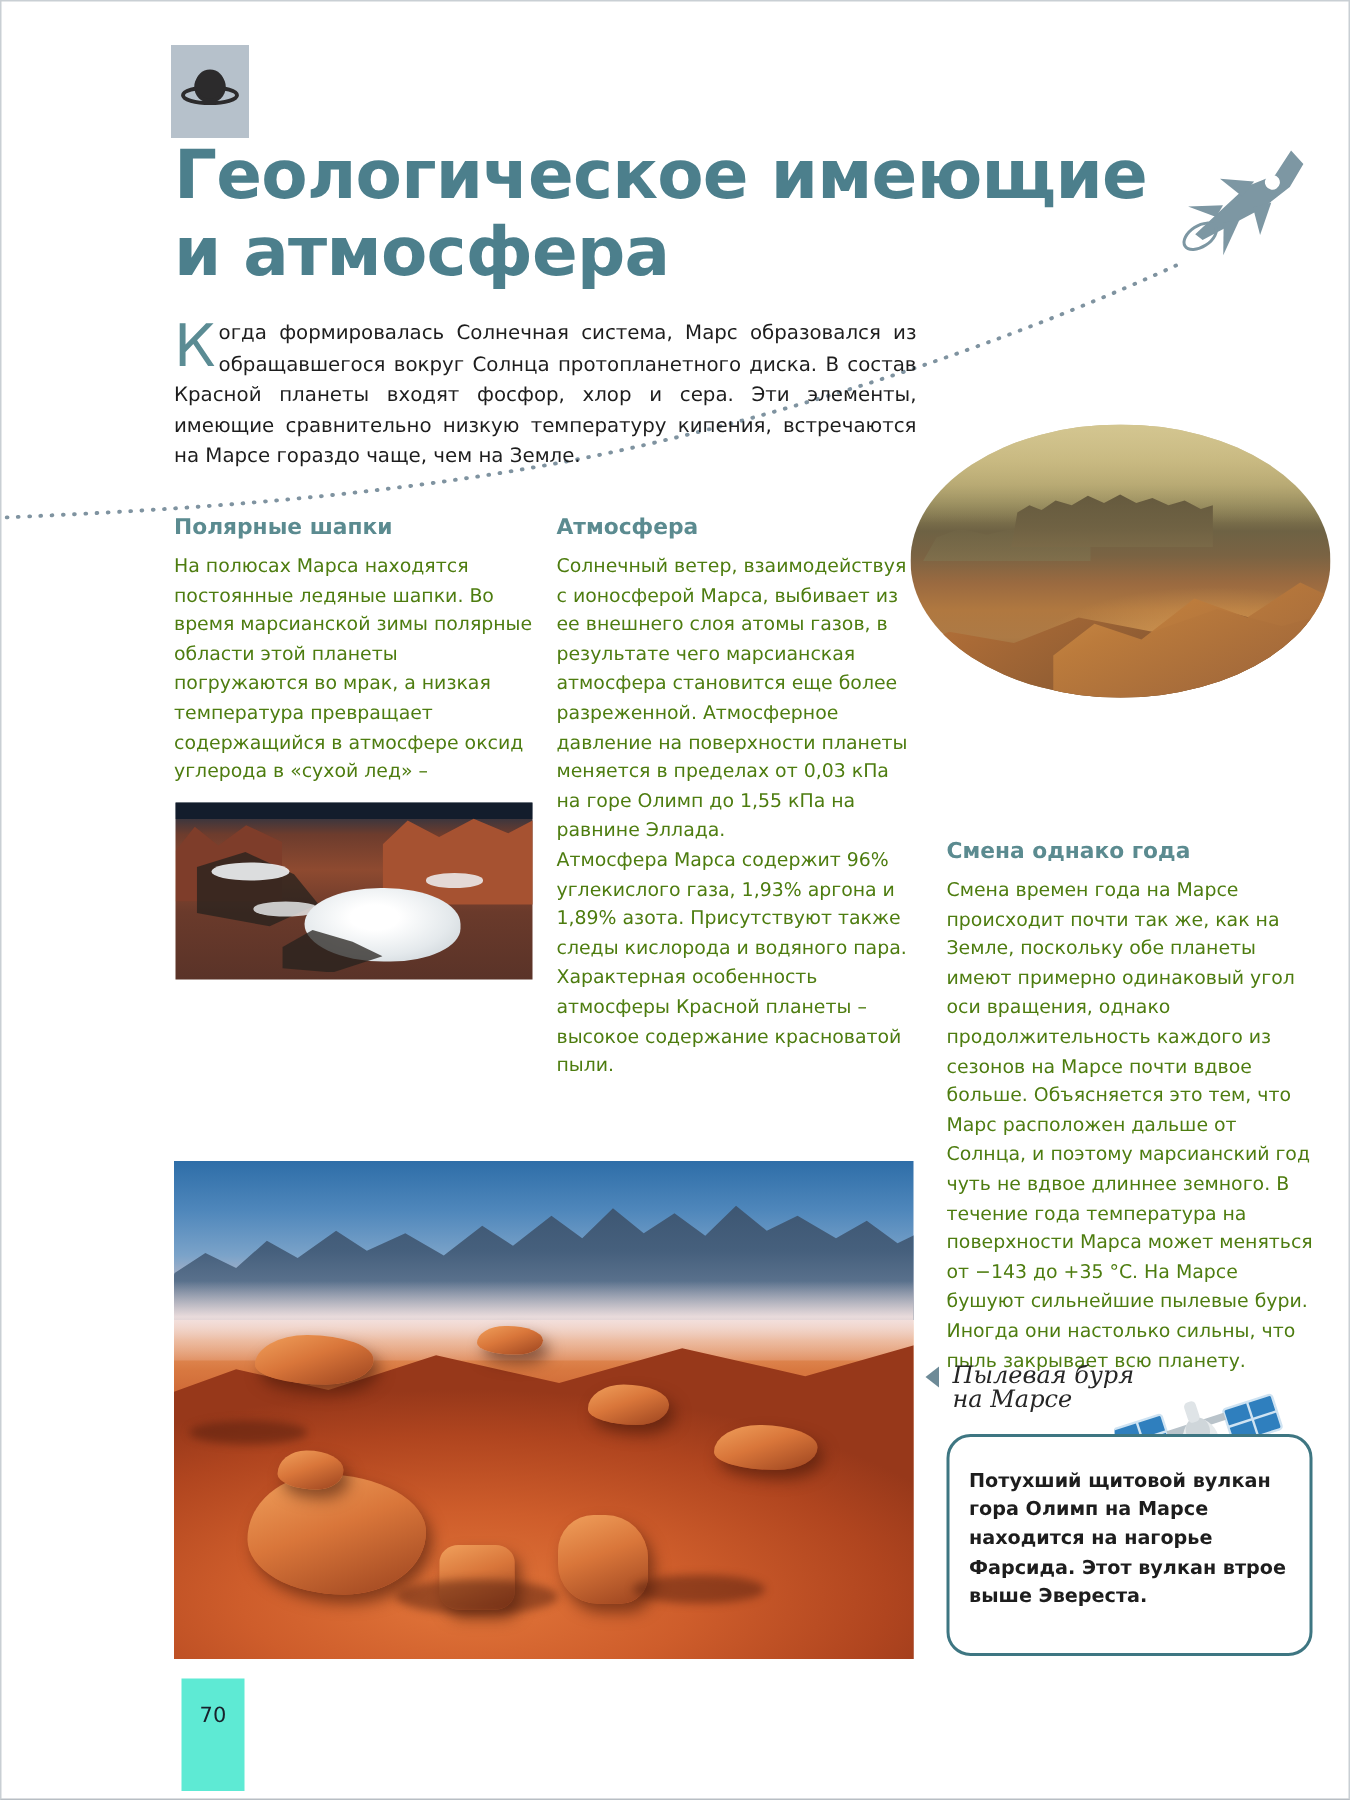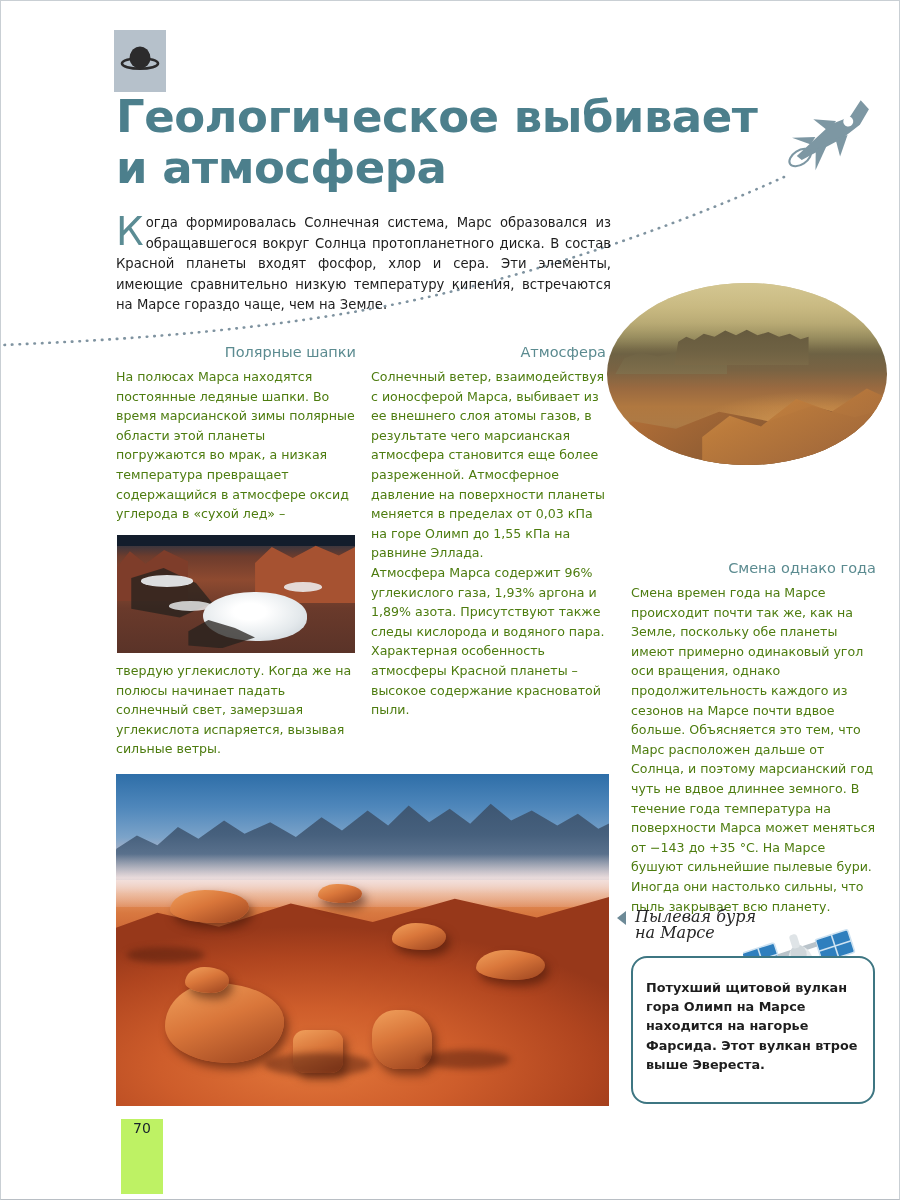--- a/index.html
+++ b/index.html
@@ -63,24 +63,23 @@
 
   
   .col { position: absolute; }
   .col1 { left: 115px; top: 342px; width: 240px; }
   .col2 { left: 370px; top: 342px; width: 235px; }
   .col3 { left: 630px; top: 470px; width: 245px; }
 
   h2.sec {
     color: #5b8b90;
     font-size: 14.5px;
-    font-weight: 400;
+    font-weight: 700;
     line-height: 19px;
     margin-bottom: 5px;
-    text-align: right;
   }
   p.body {
     font-size: 12.6px;
     line-height: 19.6px;
     color: #4d7c0f;
   }
   p.body + h2.sec { margin-top: 17px; }
 
   
   .img { position: absolute; overflow: hidden; }
@@ -248,42 +247,42 @@
     line-height: 19.2px;
     font-weight: 700;
     color: #1d1d1d;
   }
   .satellite { position: absolute; left: 742px; top: 920px; width: 118px; height: 80px; }
 
   
   .pgnum {
     position: absolute; left: 120px; top: 1118px;
     width: 42px; height: 75px;
-    background: #bef264;
+    background: #5eead4;
     color: #18212b;
     font-size: 14px;
     text-align: center;
-    padding-top: 1px;
+    padding-top: 17px;
   }
 </style>
 </head>
 <body>
 
 <div class="page">
 
   <div class="planet-badge">
     <svg width="40" height="36" viewBox="0 0 40 36">
       <ellipse cx="20" cy="15" rx="10.5" ry="10.5" fill="#2c2b2c"></ellipse>
       <ellipse cx="20" cy="20.5" rx="18" ry="5.2" fill="none" stroke="#2c2b2c" stroke-width="2.6"></ellipse>
       <ellipse cx="20" cy="13" rx="9.6" ry="9.6" fill="#2c2b2c"></ellipse>
     </svg>
   </div>
 
   <div class="page-title">
-    <div>Геологическое выбивает</div>
+    <div>Геологическое имеющие</div>
     <div>и атмосфера</div>
   </div>
 
   <svg class="traj">
     <path d="M 783 176 C 700 214, 560 268, 400 302 C 250 333, 90 340, 2 344" fill="none" stroke="#7f93a0" stroke-width="2.6" stroke-linecap="round" stroke-dasharray="0.5 7"></path>
     <g transform="translate(786,140) rotate(-33)">
       <path d="M 0 18 L 46 10 L 66 14 L 84 6 L 86 18 L 70 26 L 48 28 L 2 24 Z" fill="#7d97a3"></path>
       <path d="M 18 16 L 6 0 L 26 12 Z" fill="#7d97a3"></path>
       <path d="M 20 22 L 8 40 L 30 26 Z" fill="#7d97a3"></path>
       <path d="M 40 14 L 34 -4 L 52 10 Z" fill="#7d97a3"></path>
@@ -316,23 +315,20 @@
     <div class="rock" style="left:0;top:8%;width:30%;height:48%;clip-path:polygon(0 40%,18% 12%,40% 34%,66% 10%,100% 30%,100% 100%,0 100%);background:#7e3d2a;"></div>
     <div class="rock" style="left:58%;top:6%;width:44%;height:52%;clip-path:polygon(0 34%,16% 8%,36% 26%,58% 6%,80% 22%,100% 4%,100% 100%,0 100%);background:#a65231;"></div>
     <div class="dark" style="left:6%;top:28%;width:34%;height:42%;clip-path:polygon(0 20%,40% 0,80% 30%,100% 70%,60% 100%,0 82%);"></div>
     <div class="snow" style="left:10%;top:34%;width:22%;height:10%;opacity:.9;"></div>
     <div class="snow" style="left:22%;top:56%;width:18%;height:8%;opacity:.8;"></div>
     <div class="snow" style="left:70%;top:40%;width:16%;height:8%;opacity:.85;"></div>
     <div class="bigsnow"></div>
     <div class="dark" style="left:30%;top:72%;width:28%;height:24%;clip-path:polygon(0 40%,30% 0,70% 28%,100% 62%,50% 100%,0 90%);"></div>
   </div>
 
-  <div class="col" style="left:115px;top:660px;width:240px;">
-    <p class="body">твердую углекислоту. Когда же на полюсы начинает падать солнечный свет, замерзшая углекислота испаряется, вызывая сильные ветры.</p>
-  </div>
 
   <div class="col col2">
     <h2 class="sec">Атмосфера</h2>
     <p class="body">Солнечный ветер, взаимодействуя с ионосферой Марса, выбивает из ее внешнего слоя атомы газов, в результате чего марсианская атмосфера становится еще более разреженной. Атмосферное давление на поверхности планеты меняется в пределах от 0,03 кПа на горе Олимп до 1,55 кПа на равнине Эллада.</p>
     <p class="body">Атмосфера Марса содержит 96% углекислого газа, 1,93% аргона и 1,89% азота. Присутствуют также следы кислорода и водяного пара. Характерная особенность атмосферы Красной планеты – высокое содержание красноватой пыли.</p>
   </div>
 
   <div class="col col3" style="top:558px;">
     <h2 class="sec">Смена однако года</h2>
     <p class="body">Смена времен года на Марсе происходит почти так же, как на Земле, поскольку обе планеты имеют примерно одинаковый угол оси вращения, однако продолжительность каждого из сезонов на Марсе почти вдвое больше. Объясняется это тем, что Марс расположен дальше от Солнца, и поэтому марсианский год чуть не вдвое длиннее земного. В течение года температура на поверхности Марса может меняться от −143 до +35 °С. На Марсе бушуют сильнейшие пылевые бури. Иногда они настолько сильны, что пыль закрывает всю планету.</p>

